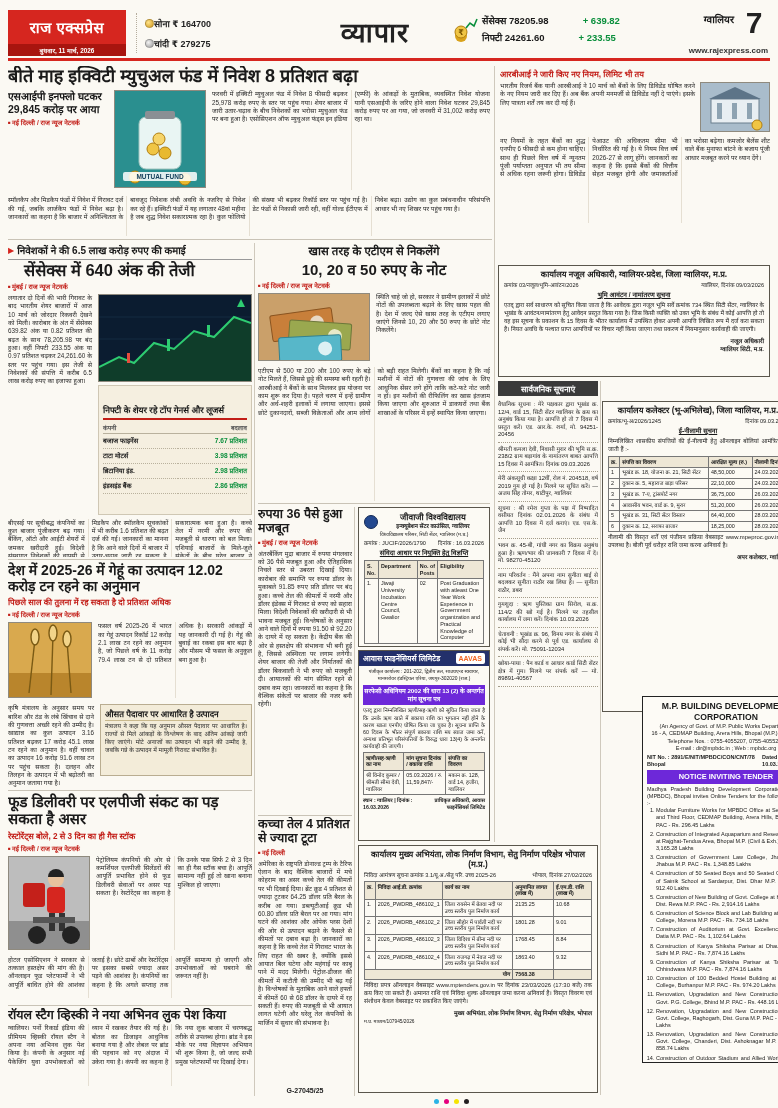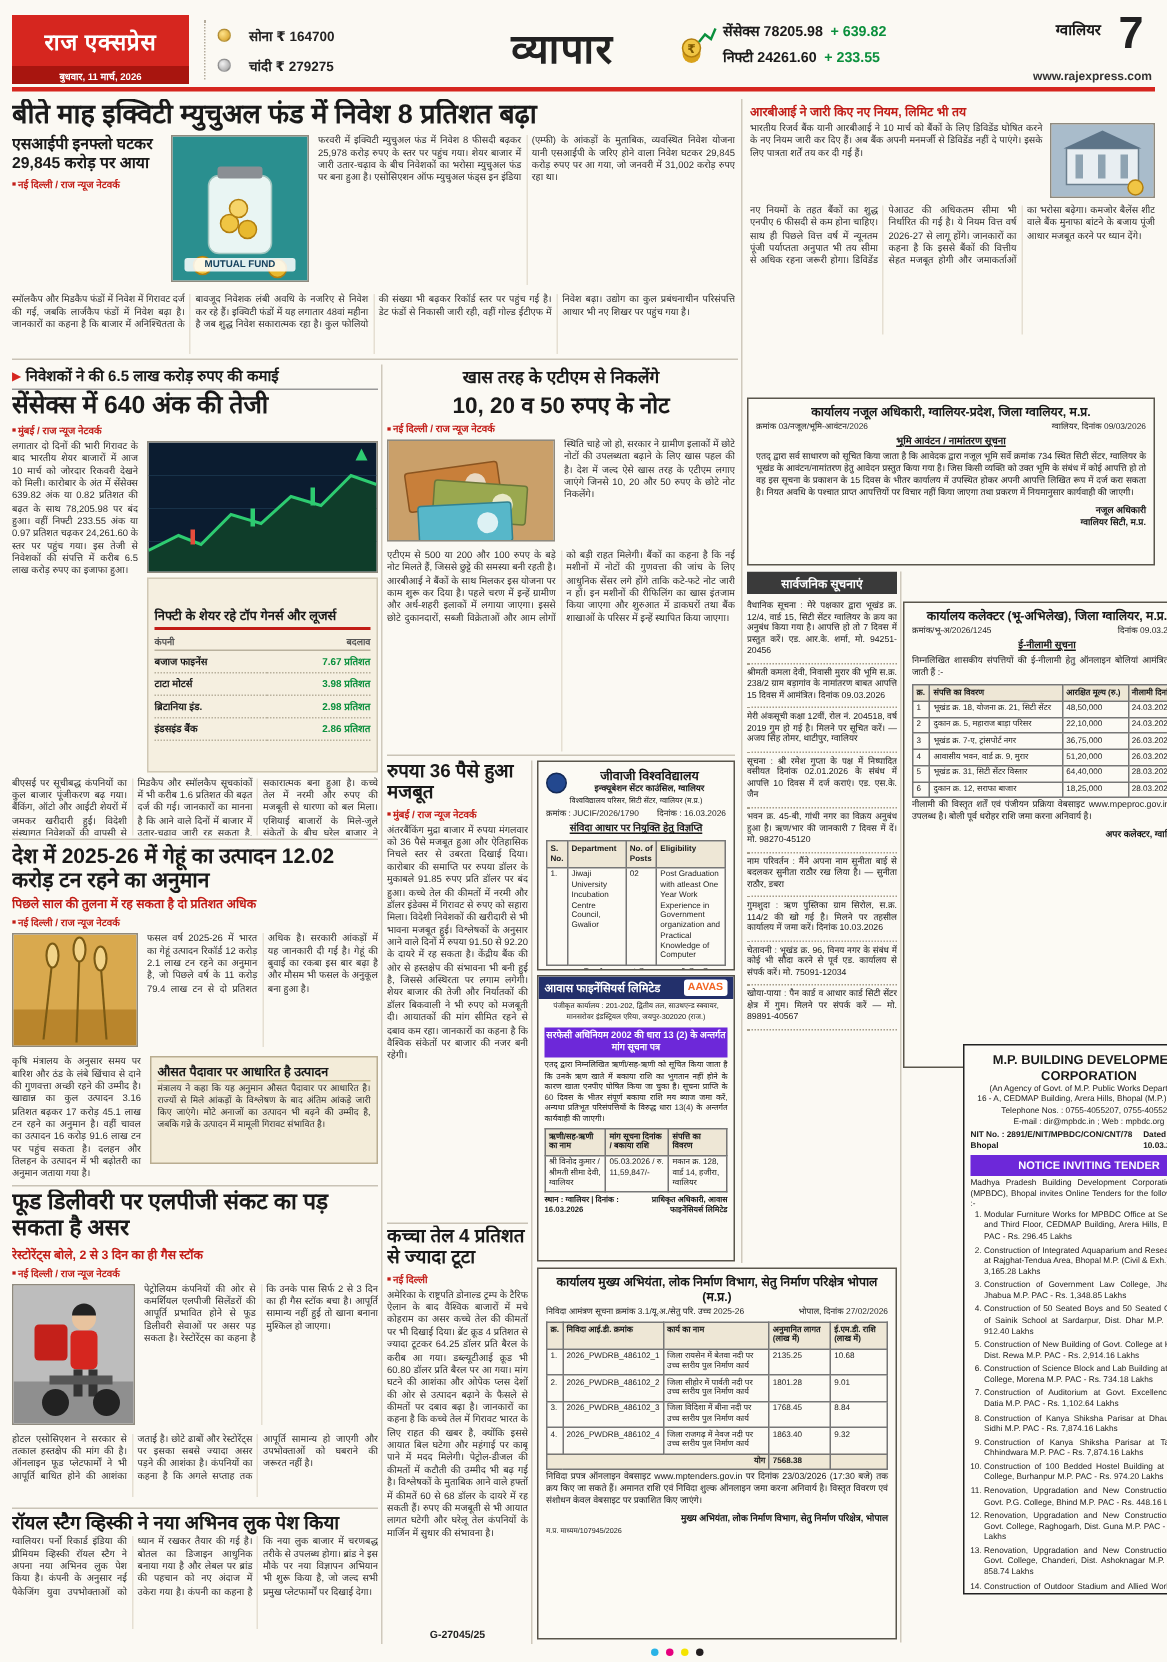--- a/index.html
+++ b/index.html
@@ -18,43 +18,43 @@
   .imgbox{flex:none;border:1px solid #8f8a7e;background:#ddd;position:relative;}
   .imgbox svg{display:block;}
   
   .logo-box{position:absolute;left:8px;top:10px;width:118px;height:34px;background:#d6261f;
             display:flex;align-items:center;justify-content:center;}
   .logo-text{color:#fff;font-weight:bold;font-size:15px;letter-spacing:.5px;}
   .logo-date{position:absolute;left:8px;top:44px;width:118px;height:12px;background:#a8150f;color:#fff;
              font-size:6.4px;display:flex;align-items:center;justify-content:center;font-weight:bold;}
   .metal-box{position:absolute;left:136px;top:13px;width:104px;height:40px;border-left:1px dotted #b5ad9d;
              padding-left:8px;display:flex;flex-direction:column;justify-content:space-around;}
-  .metal-row{display:flex;align-items:center;gap:12px;font-size:9px;font-weight:bold;color:#222;}
+  .metal-row{display:flex;align-items:center;gap:0;font-size:9px;font-weight:bold;color:#222;}
   .coin{width:9px;height:9px;border-radius:50%;display:inline-block;border:1px solid #00000033;}
   .coin.gold{background:radial-gradient(circle at 35% 35%,#ffe38a,#d29a1e);}
   .coin.silver{background:radial-gradient(circle at 35% 35%,#f2f2f2,#9a9a9a);}
   .section-title{position:absolute;left:300px;top:13px;width:150px;text-align:center;
                  font-size:27px;font-weight:bold;color:#222;letter-spacing:1px;}
   .indices{position:absolute;left:482px;top:14px;display:flex;flex-direction:column;gap:4px;}
   .idx-row{display:flex;gap:5px;align-items:baseline;font-size:9.5px;font-weight:bold;}
-  .idx-chg{color:#0a8f3c;}
+  .idx-chg{color:#0a8f3c;margin-left:29px;}
   .market-icon{position:absolute;left:452px;top:16px;}
   .edition{position:absolute;left:664px;top:12px;width:70px;text-align:right;font-size:10px;font-weight:bold;}
   .pagenum{position:absolute;left:738px;top:6px;width:32px;font-size:30px;font-weight:bold;text-align:center;color:#222;}
   .website{position:absolute;right:10px;top:46px;font-size:8px;font-weight:bold;color:#333;}
   .redrule{position:absolute;left:8px;top:58px;width:762px;height:3px;background:#d6261f;}
   
   .lead-hl{font-size:18px;font-weight:bold;line-height:1.12;margin-bottom:4px;}
   .lead-sub{font-size:10.5px;font-weight:bold;line-height:1.2;margin-bottom:3px;}
   .bank-hl{font-size:16px;font-weight:bold;line-height:1.12;margin-bottom:2px;}
   .red-sub{font-size:8.2px;font-weight:bold;color:#c21d17;margin:2px 0 3px 0;}
   .kicker{display:flex;align-items:center;gap:3px;font-size:10px;font-weight:bold;
           border-bottom:1px solid #999;padding-bottom:2px;margin-bottom:2px;}
   .kicker .tri{color:#d6261f;font-size:8px;}
-  .sensex-hl{font-size:16.5px;font-weight:bold;line-height:1.08;margin:2px 0;}
+  .sensex-hl{font-size:16.5px;font-weight:bold;line-height:1.08;margin:2px 16px;}
   .atm-k{font-size:11.5px;font-weight:bold;text-align:center;}
   .atm-hl{font-size:15px;font-weight:bold;text-align:center;margin:1px 0 2px 0;}
   .mid-hl{font-size:14px;font-weight:bold;line-height:1.15;margin-bottom:2px;}
   .sm-hl{font-size:12.5px;font-weight:bold;line-height:1.15;margin-bottom:2px;}
   .gnum{font-size:7px;font-weight:bold;text-align:center;margin-top:5px;color:#222;}
   
   .gainers{border:1px solid #cfc7b4;background:#f5efe0;padding:20px 4px;margin-top:3px;}
   .gainers-title{font-size:8.6px;font-weight:bold;line-height:1.15;border-bottom:2px solid #c21d17;padding-bottom:2px;}
   .gainers table{width:100%;border-collapse:collapse;font-size:6.6px;margin-top:2px;}
   .gainers th{text-align:left;font-size:6.2px;color:#555;border-bottom:1px solid #b9b19d;padding:1px 0;}

